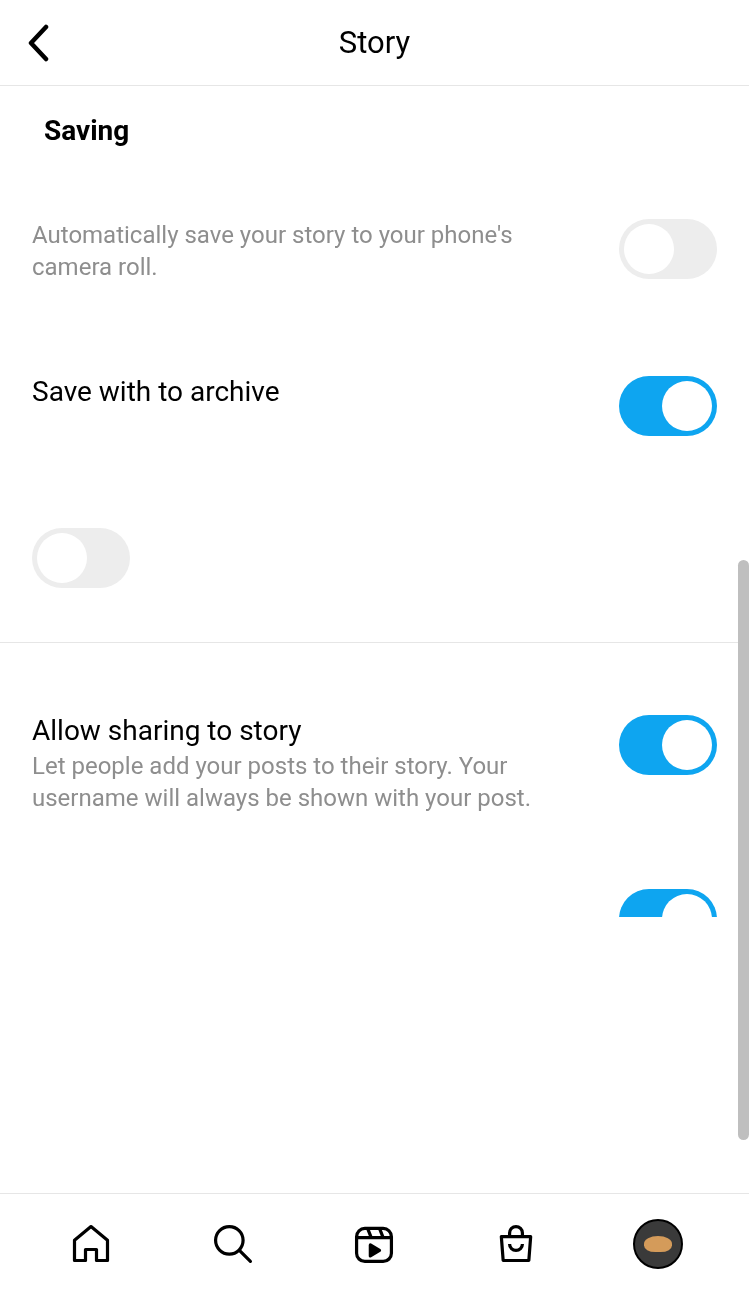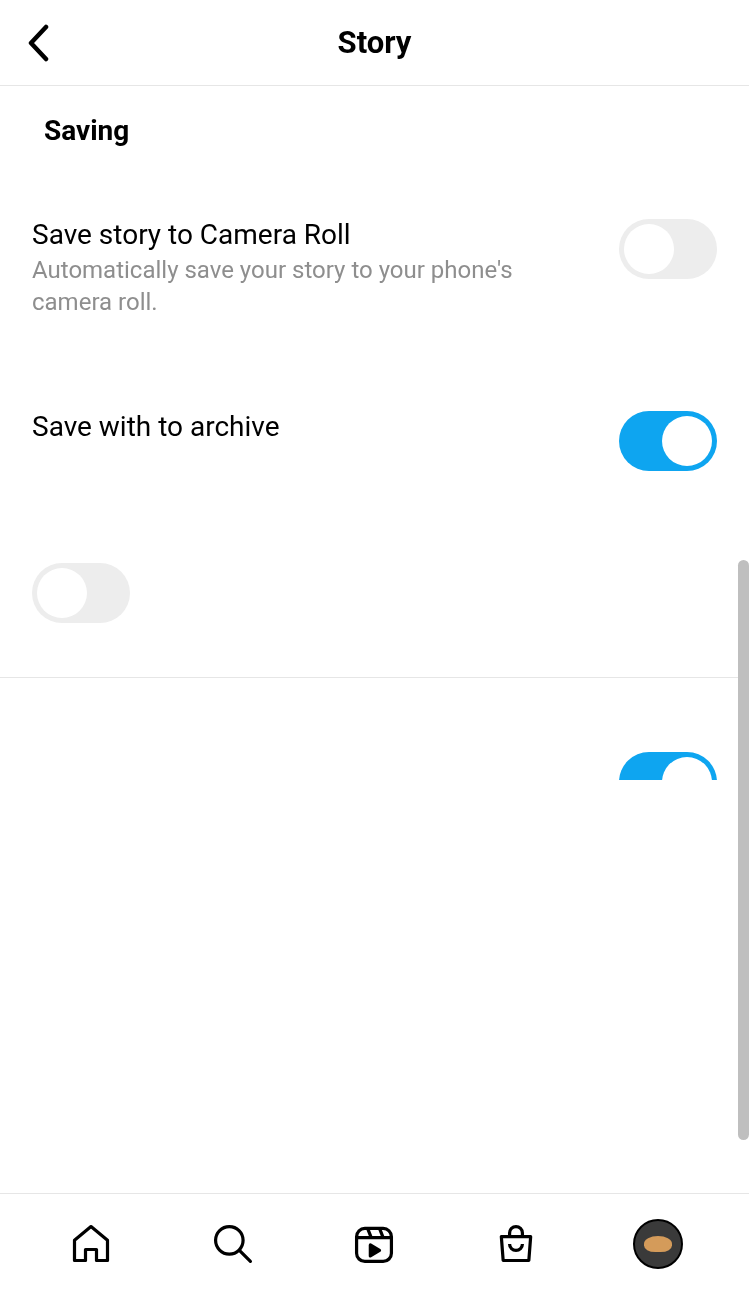--- a/index.html
+++ b/index.html
@@ -1,19 +1,19 @@
 <!DOCTYPE html>
 <html><head>
 <meta charset="utf-8">
 <style>
   * { box-sizing: border-box; margin: 0; padding: 0; }
   html, body { width: 749px; height: 1293px; font-family: -apple-system, BlinkMacSystemFont, "Segoe UI", Roboto, Helvetica, Arial, sans-serif; background: #fff; color: #000; overflow: hidden; position: relative; }
   .header { height: 86px; display: flex; align-items: center; justify-content: center; position: relative; border-bottom: 1px solid #e6e6e6; }
   .back-btn { position: absolute; left: 18px; top: 50%; transform: translateY(-50%); width: 40px; height: 40px; display: flex; align-items: center; justify-content: center; }
-  .header-title { font-size: 31px; font-weight: 700; }
+  .header-title { font-size: 31px; font-weight: 400; }
   .content { height: calc(1293px - 86px - 100px); overflow-y: auto; }
   .section-divider { height: 1px; background: #e6e6e6; }
   .section-header { padding: 28px 32px 0 32px; font-size: 28px; font-weight: 700; margin-left: 12px; }
   .setting-row { padding: 18px 32px 0 32px; display: flex; align-items: flex-start; gap: 20px; }
   .setting-row.first-in-sec { padding-top: 70px; }
   .setting-text { flex: 1; }
   .setting-title { font-size: 28px; font-weight: 400; color: #000; line-height: 1.25; }
   .setting-desc { font-size: 24px; color: #8e8e8e; line-height: 1.33; margin-top: 3px; padding-right: 10px; }
   .toggle { width: 98px; height: 60px; border-radius: 30px; position: relative; flex-shrink: 0; margin-top: 2px; }
   .toggle.off { background: #ededed; }
@@ -41,21 +41,20 @@
   </div>
   <div class="header-title">Story</div>
 </div>
 
 <div class="content">
 
   <div class="section-header">Saving</div>
 
   <div class="setting-row first-in-sec">
     <div class="setting-text">
-      <div class="setting-title">Save story to Camera Roll</div>
       <div class="setting-desc">Automatically save your story to your phone's camera roll.</div>
     </div>
     <div class="toggle off">
         <div class="toggle-knob"></div>
       </div>
   </div>
   <div class="gap-after"></div>
 
   <div class="setting-row">
     <div class="setting-text">
@@ -70,20 +69,29 @@
   <div class="setting-row">
     <div class="toggle off">
         <div class="toggle-knob"></div>
       </div>
   </div>
   <div class="gap-after-last"></div>
 
   <div class="section-divider"></div>
 
 
+  <div class="setting-row first-in-sec">
+    <div class="setting-text">
+      <div class="setting-title">Allow sharing to story</div>
+      <div class="setting-desc">Let people add your posts to their story. Your username will always be shown with your post.</div>
+    </div>
+    <div class="toggle on">
+        <div class="toggle-knob"></div>
+      </div>
+  </div>
   <div class="gap-after"></div>
 
   <div class="partial-toggle-wrap">
     <div class="toggle on">
         <div class="toggle-knob"></div>
       </div>
   </div>
 
 </div>
 

